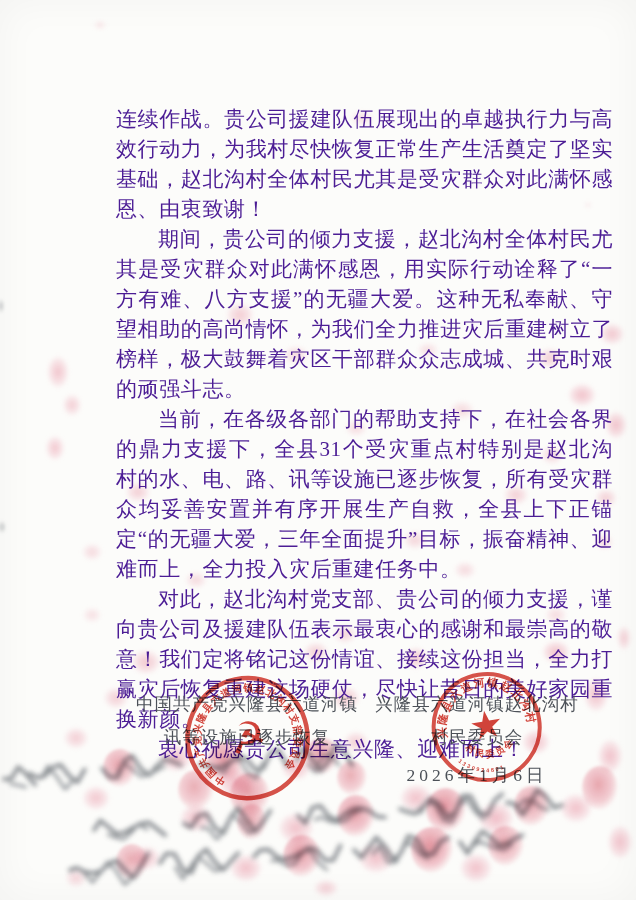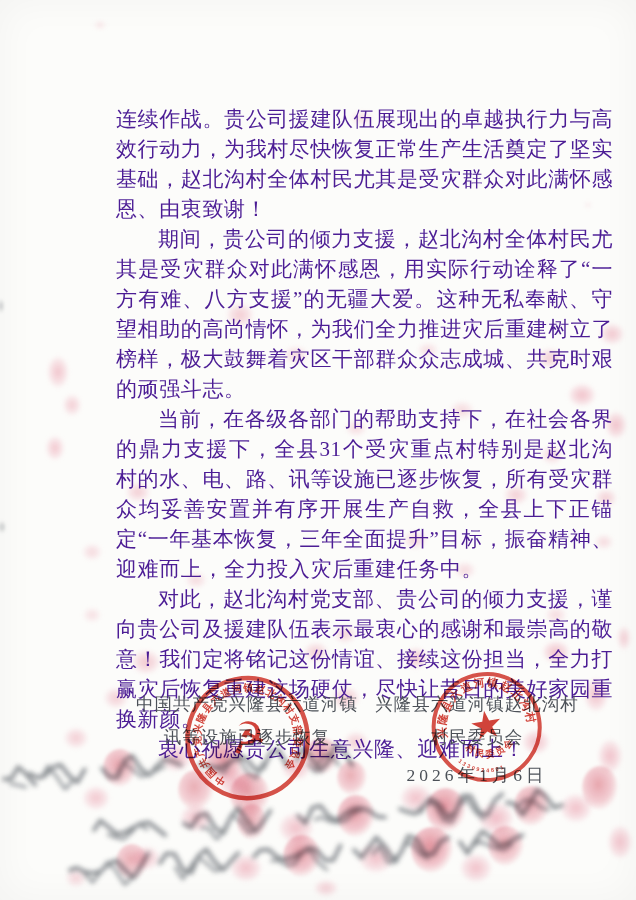--- a/index.html
+++ b/index.html
@@ -37,21 +37,21 @@
   .scribble svg{filter:blur(2.4px);opacity:.8;}
 </style>
 </head>
 <body>
 
 <div class="page">
 
   <div class="letter-body">
       <p class="">连续作战。贵公司援建队伍展现出的卓越执行力与高效行动力，为我村尽快恢复正常生产生活奠定了坚实基础，赵北沟村全体村民尤其是受灾群众对此满怀感恩、由衷致谢！</p>
       <p class="indent">期间，贵公司的倾力支援，赵北沟村全体村民尤其是受灾群众对此满怀感恩，用实际行动诠释了“一方有难、八方支援”的无疆大爱。这种无私奉献、守望相助的高尚情怀，为我们全力推进灾后重建树立了榜样，极大鼓舞着灾区干部群众众志成城、共克时艰的顽强斗志。</p>
-      <p class="indent">当前，在各级各部门的帮助支持下，在社会各界的鼎力支援下，全县31个受灾重点村特别是赵北沟村的水、电、路、讯等设施已逐步恢复，所有受灾群众均妥善安置并有序开展生产自救，全县上下正锚定“一年基本恢复，三年全面提升”目标，振奋精神、迎难而上，全力投入灾后重建任务中。</p>
+      <p class="indent">当前，在各级各部门的帮助支持下，在社会各界的鼎力支援下，全县31个受灾重点村特别是赵北沟村的水、电、路、讯等设施已逐步恢复，所有受灾群众均妥善安置并有序开展生产自救，全县上下正锚定“的无疆大爱，三年全面提升”目标，振奋精神、迎难而上，全力投入灾后重建任务中。</p>
       <p class="indent">对此，赵北沟村党支部、贵公司的倾力支援，谨向贵公司及援建队伍表示最衷心的感谢和最崇高的敬意！我们定将铭记这份情谊、接续这份担当，全力打赢灾后恢复重建这场硬仗，尽快让昔日的美好家园重换新颜。</p>
       <p class="indent">衷心祝愿贵公司生意兴隆、迎难而上！</p>
     </div>
 
   <div class="sign-block">
     <div class="org org-left">
       <div>中国共产党兴隆县六道河镇</div>
       <div>讯等设施已逐步恢复</div>
     </div>
     <div class="org org-right">

